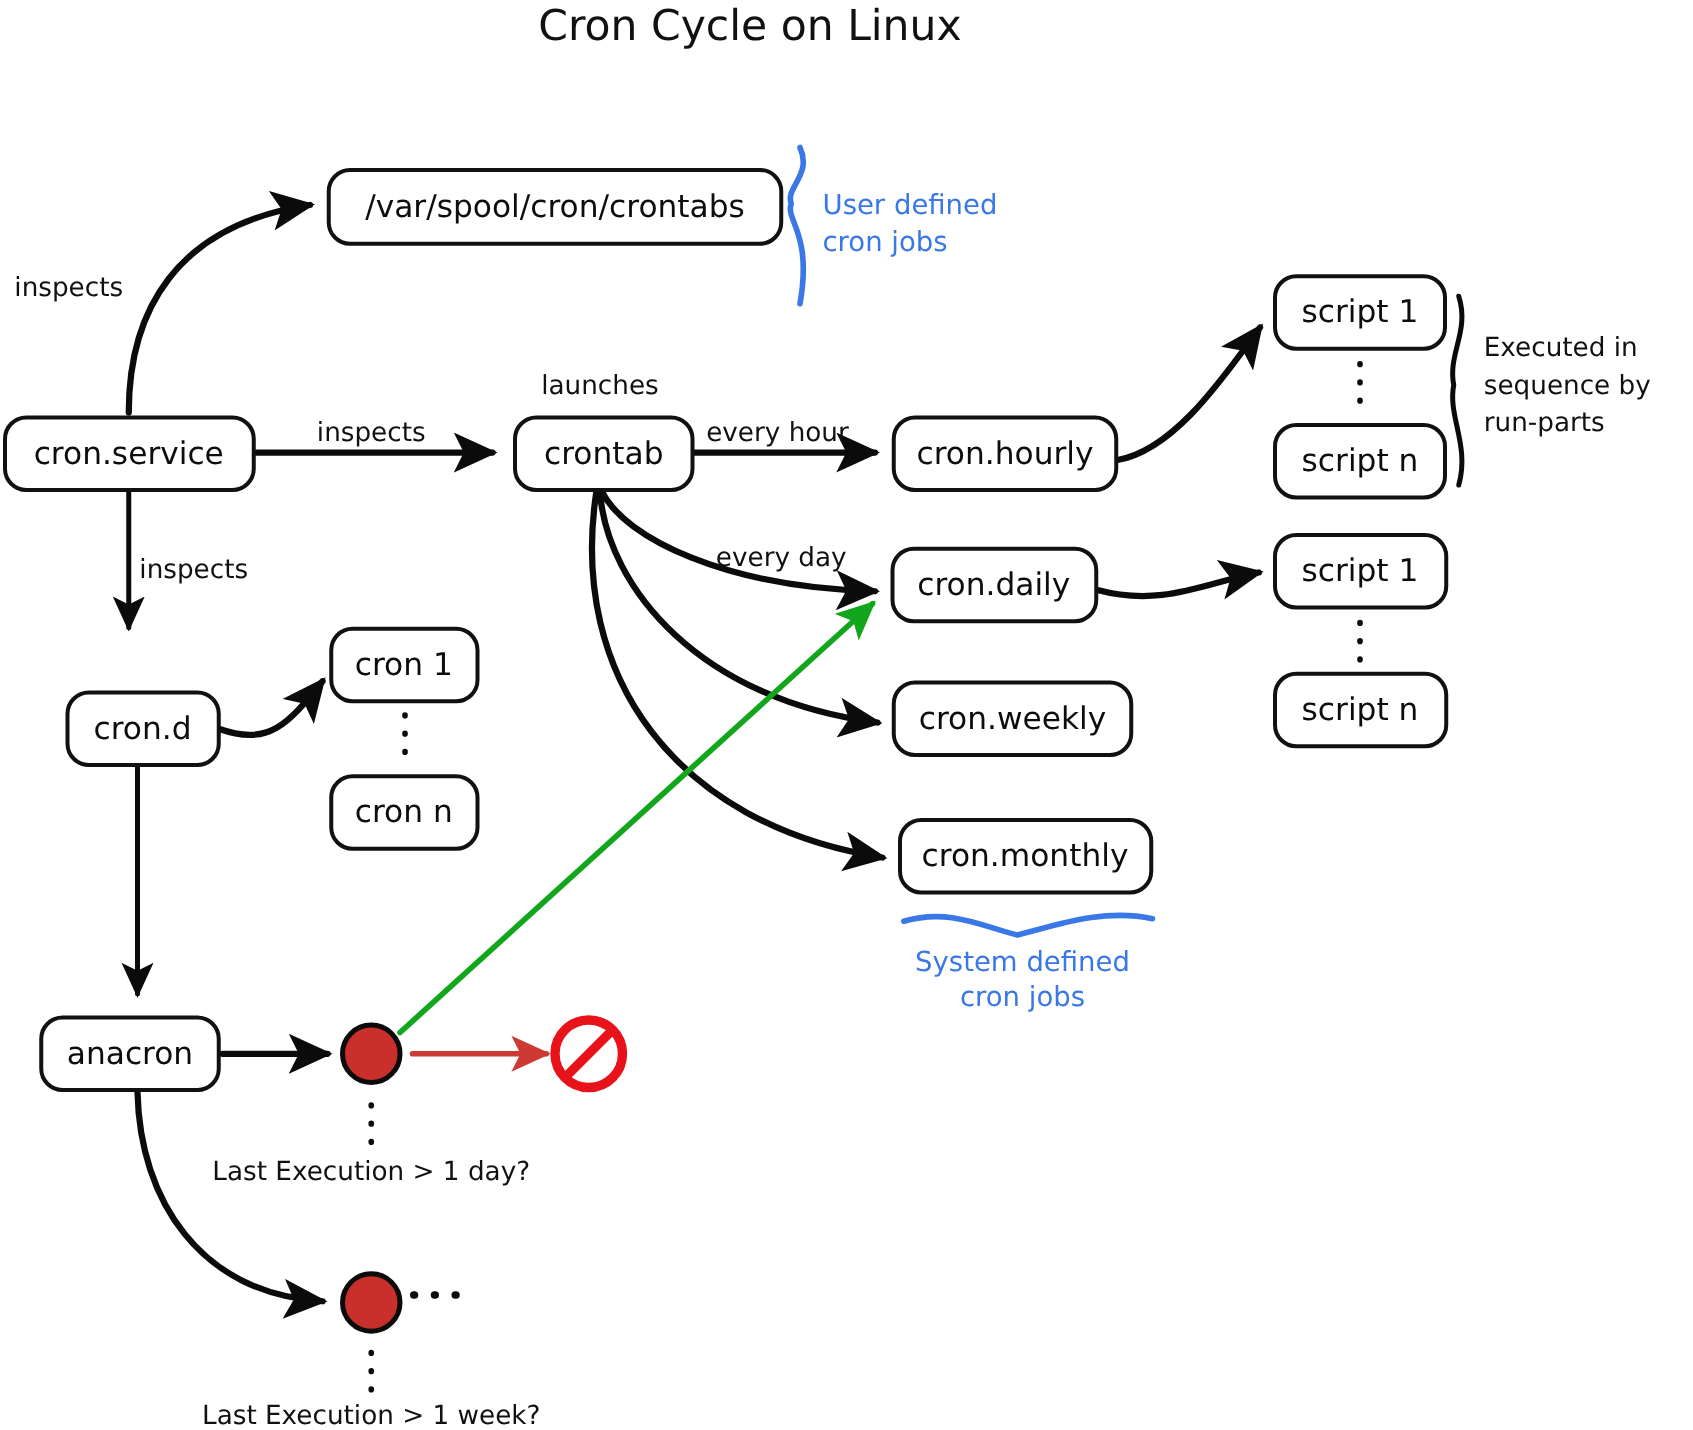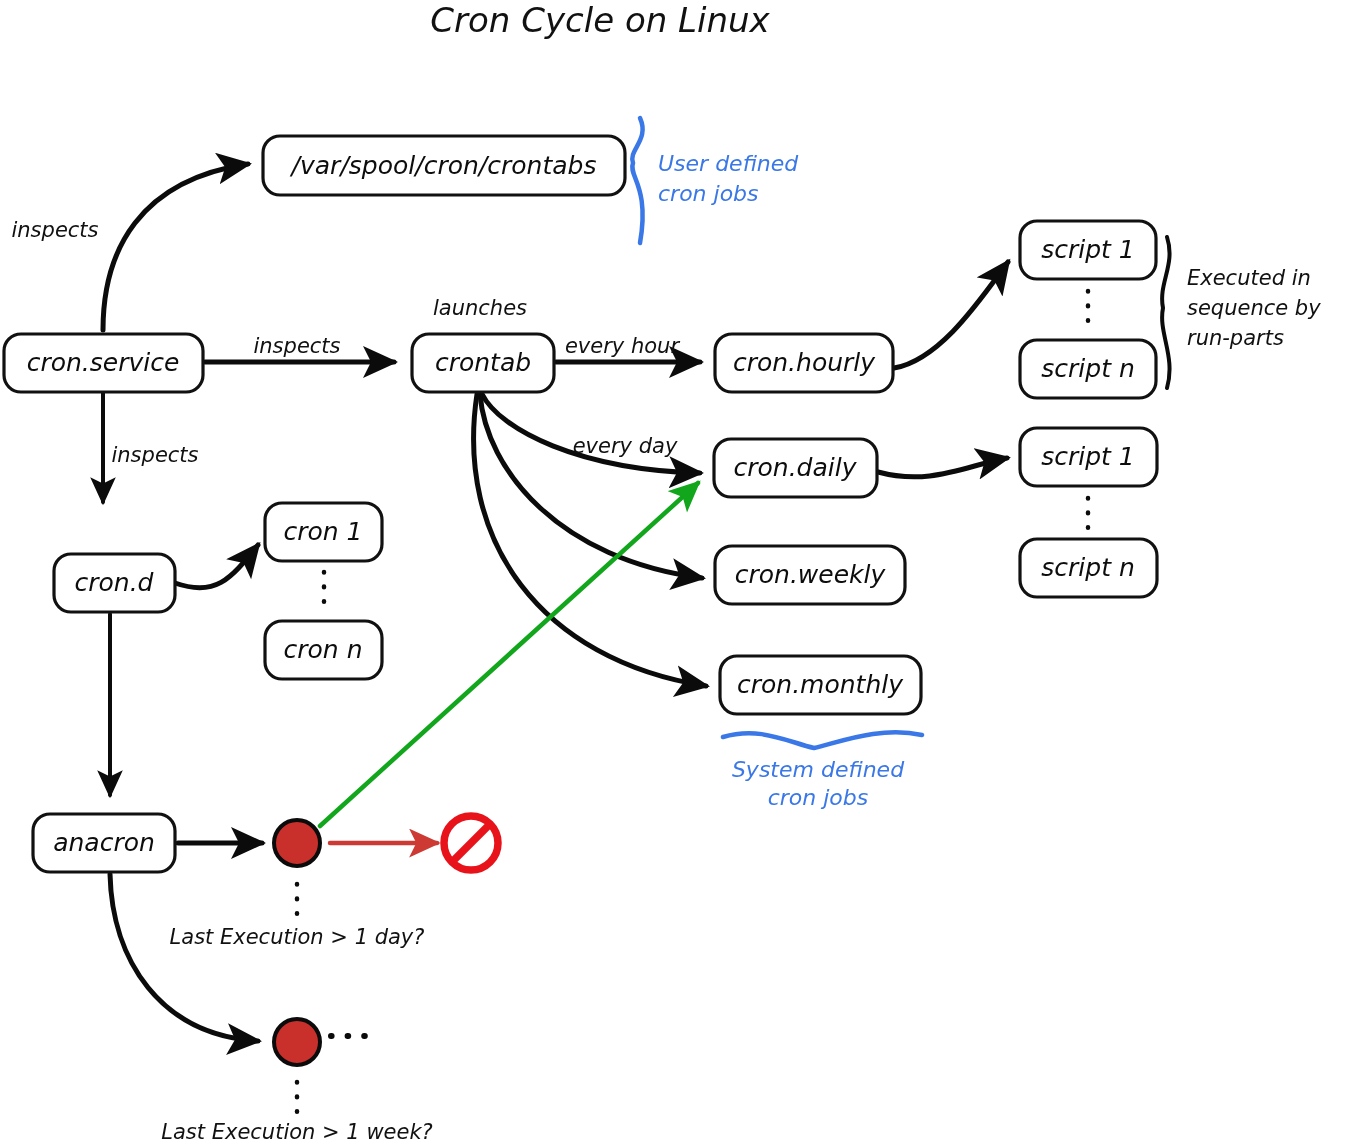--- a/index.html
+++ b/index.html
@@ -1,18 +1,18 @@
 <!DOCTYPE html>
 <html><head>
 <meta charset="utf-8">
 <style>
   html,body{margin:0;padding:0;background:#ffffff;}
   body{width:1354px;height:1144px;overflow:hidden;
        font-family:"DejaVu Sans","Liberation Sans",sans-serif;}
-  #stage{position:relative;width:1202px;height:1144px;background:#fff;font-style:italic;}
+  #stage{position:relative;width:1202px;height:1144px;background:#fff;}
   svg#canvas{position:absolute;left:0;top:0;width:1354px;height:1144px;}
   .nodebox{fill:#ffffff;stroke:#111111;stroke-width:3.2;}
   .nodelabel{font-family:"DejaVu Sans","Liberation Sans",sans-serif;
              font-size:25px;fill:#0d0d0d;text-anchor:middle;dominant-baseline:middle;}
   .title-text{font-family:"DejaVu Sans","Liberation Sans",sans-serif;
               font-size:34px;fill:#111;text-anchor:middle;}
   .edgelabel{font-family:"DejaVu Sans","Liberation Sans",sans-serif;
              font-size:21px;fill:#111;text-anchor:middle;}
   .notetext{font-family:"DejaVu Sans","Liberation Sans",sans-serif;
             font-size:21px;fill:#111;}

